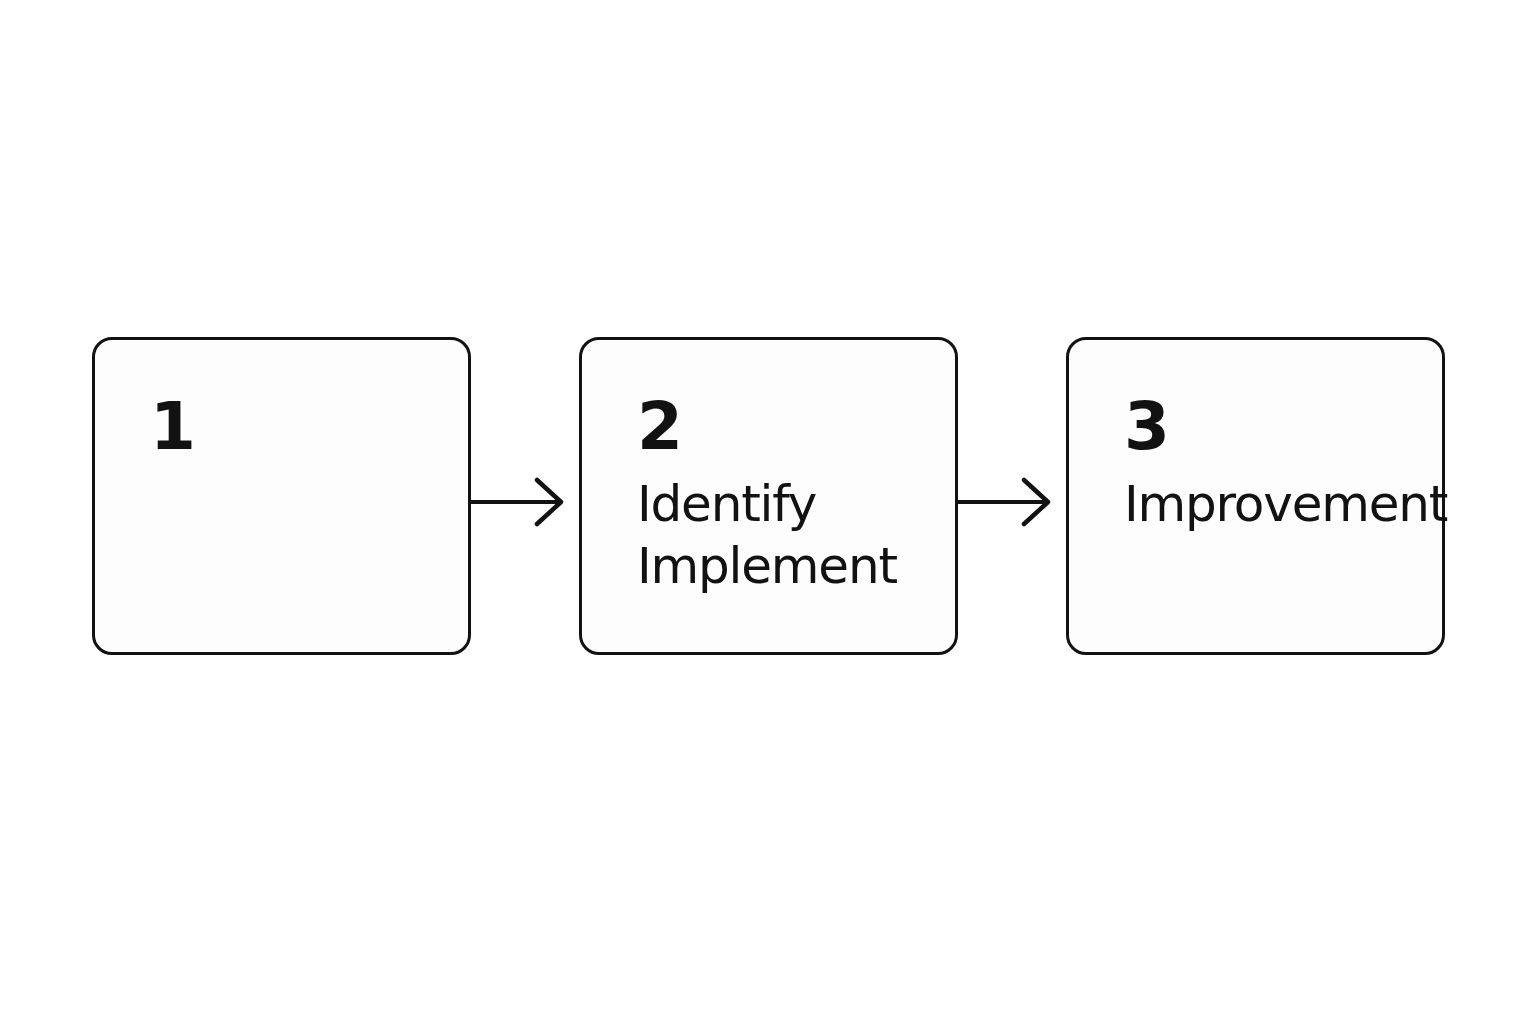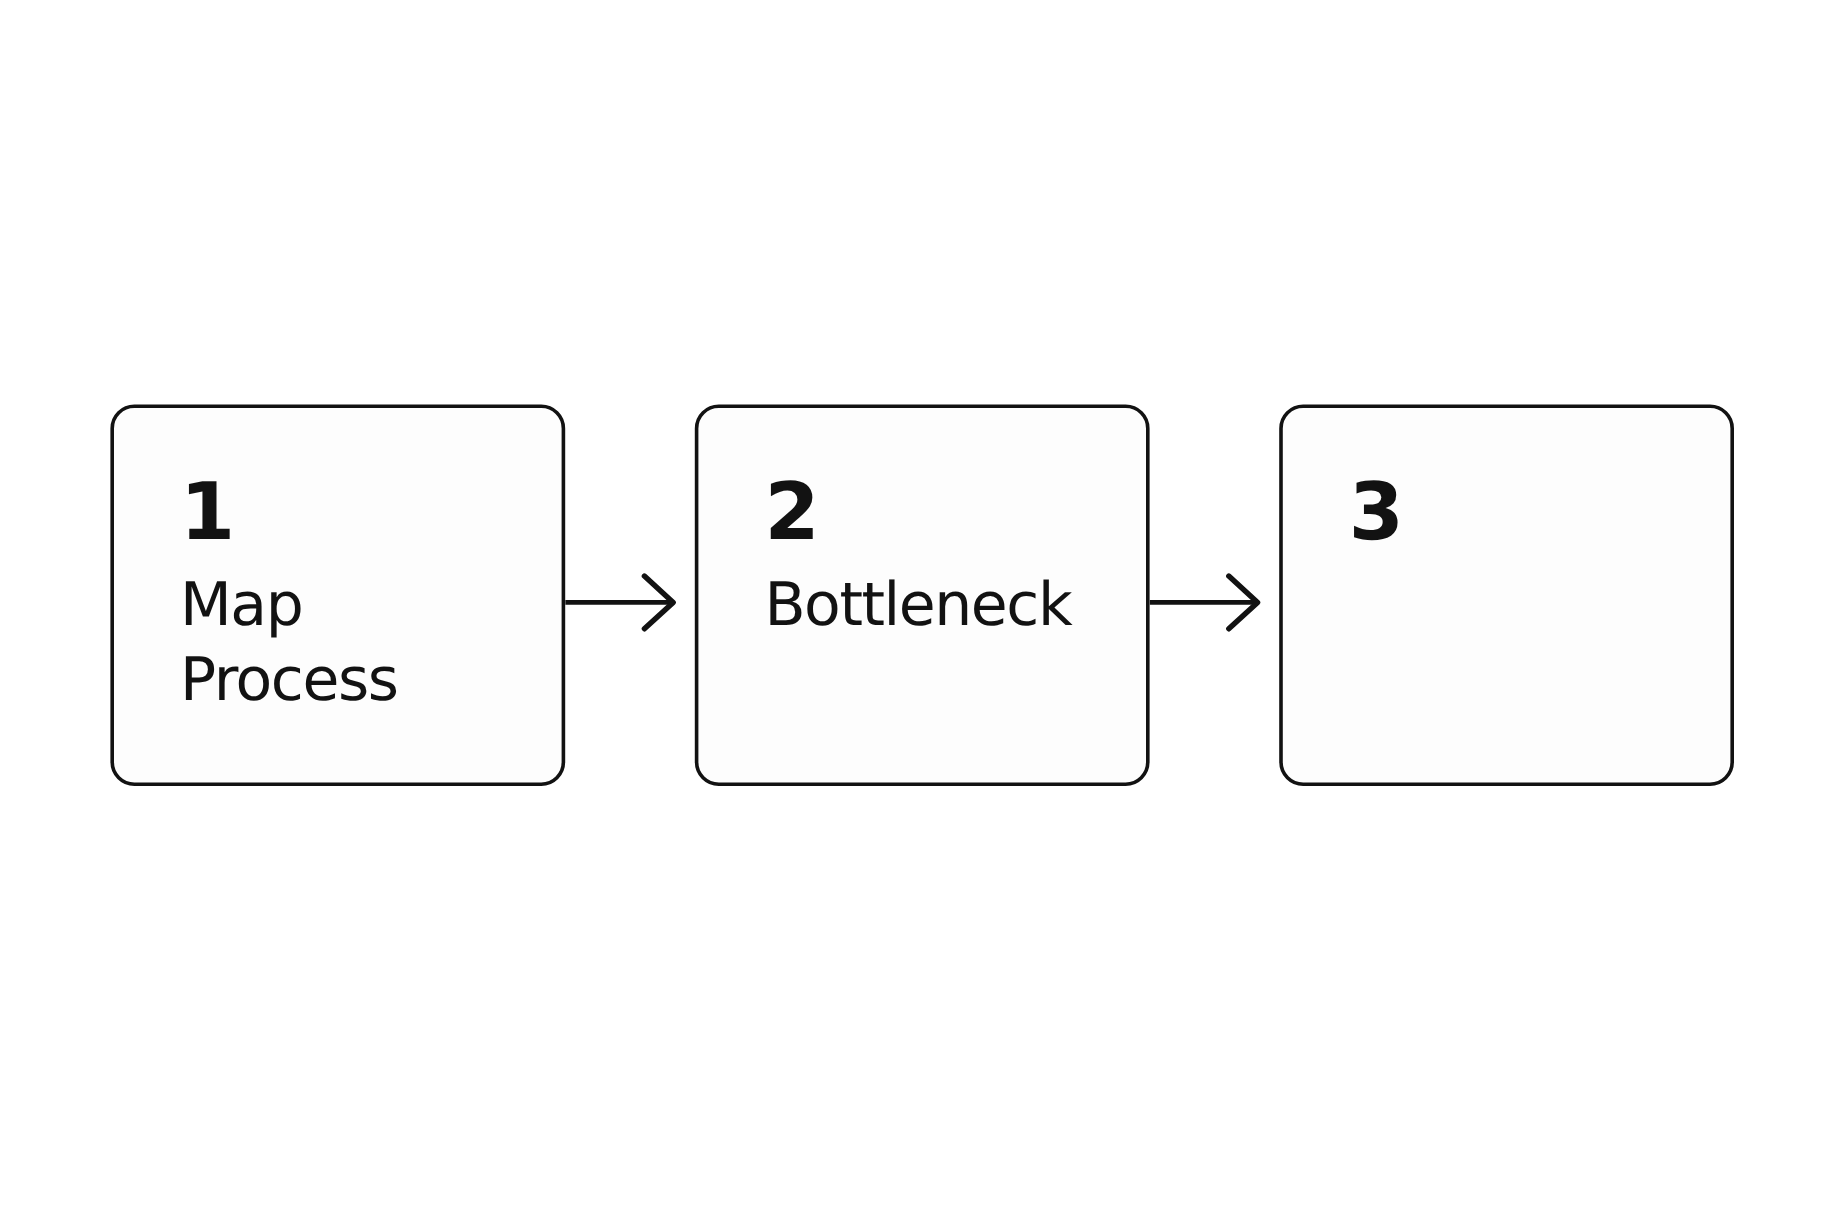--- a/index.html
+++ b/index.html
@@ -54,46 +54,44 @@
     transform: translateY(6px);
   }
 </style>
 </head>
 <body>
 
 <div class="flow">
 
   <div class="step-box">
     <div class="step-number">1</div>
-    <div class="step-label">
-      <div class="line">Map</div>
-      <div class="line">Process</div>
-    </div>
   </div>
 
   <div class="connector">
     <svg width="108" height="64" viewBox="0 0 108 64">
       <line x1="0" y1="32" x2="88" y2="32" stroke="#121212" stroke-width="4"></line>
       <polyline points="66,10 90,32 66,54" fill="none" stroke="#121212" stroke-width="4.5" stroke-linecap="round" stroke-linejoin="round"></polyline>
     </svg>
   </div>
 
   <div class="step-box">
     <div class="step-number">2</div>
     <div class="step-label">
-      <div class="line">Bottleneck</div>
+      <div class="line">Identify</div>
+      <div class="line">Implement</div>
     </div>
   </div>
 
   <div class="connector">
     <svg width="108" height="64" viewBox="0 0 108 64">
       <line x1="0" y1="32" x2="88" y2="32" stroke="#121212" stroke-width="4"></line>
       <polyline points="66,10 90,32 66,54" fill="none" stroke="#121212" stroke-width="4.5" stroke-linecap="round" stroke-linejoin="round"></polyline>
     </svg>
   </div>
 
   <div class="step-box">
     <div class="step-number">3</div>
     <div class="step-label">
+      <div class="line">Improvement</div>
     </div>
   </div>
 
 </div>
 
 </body></html>

